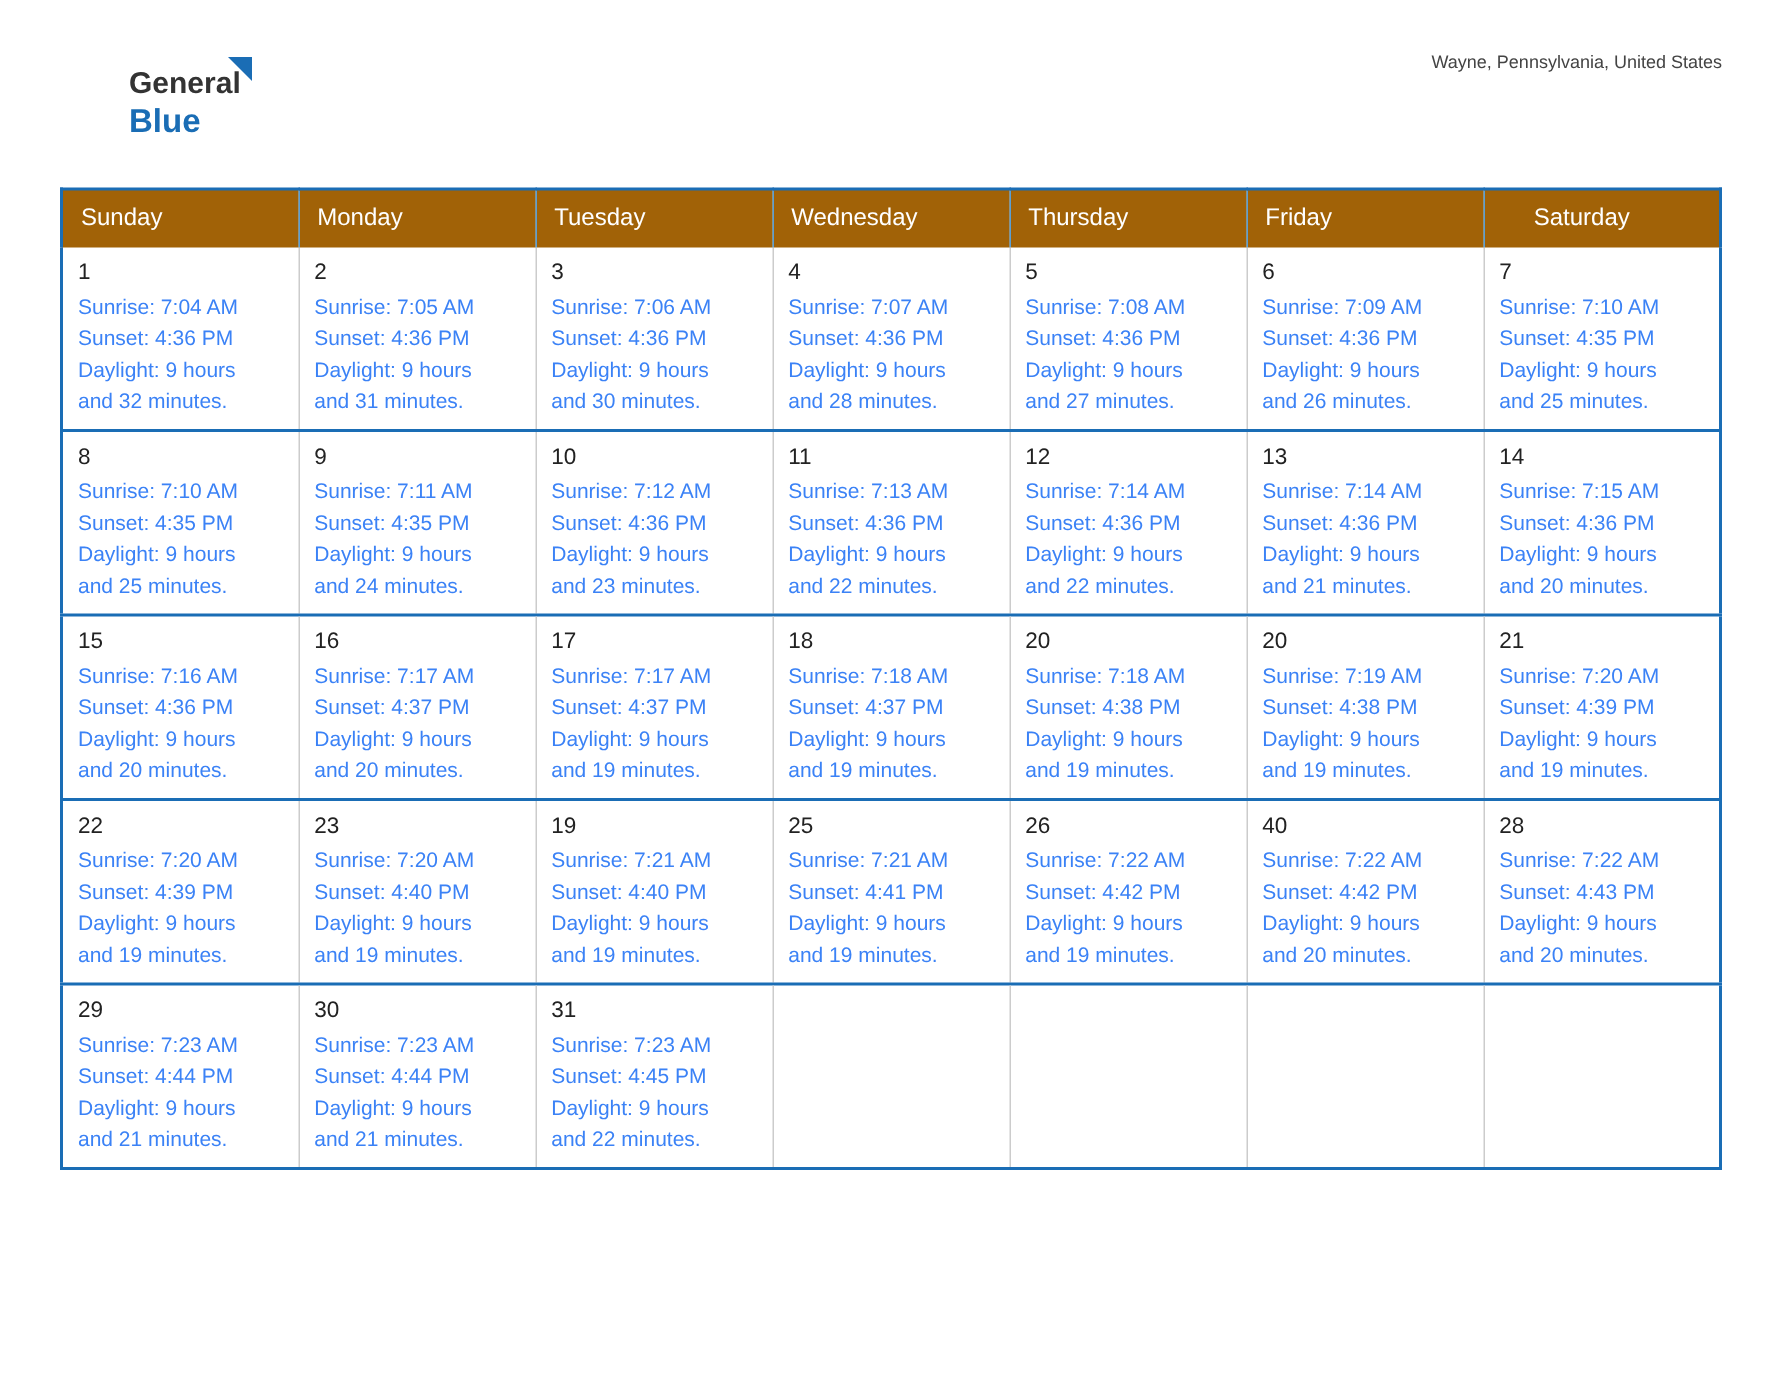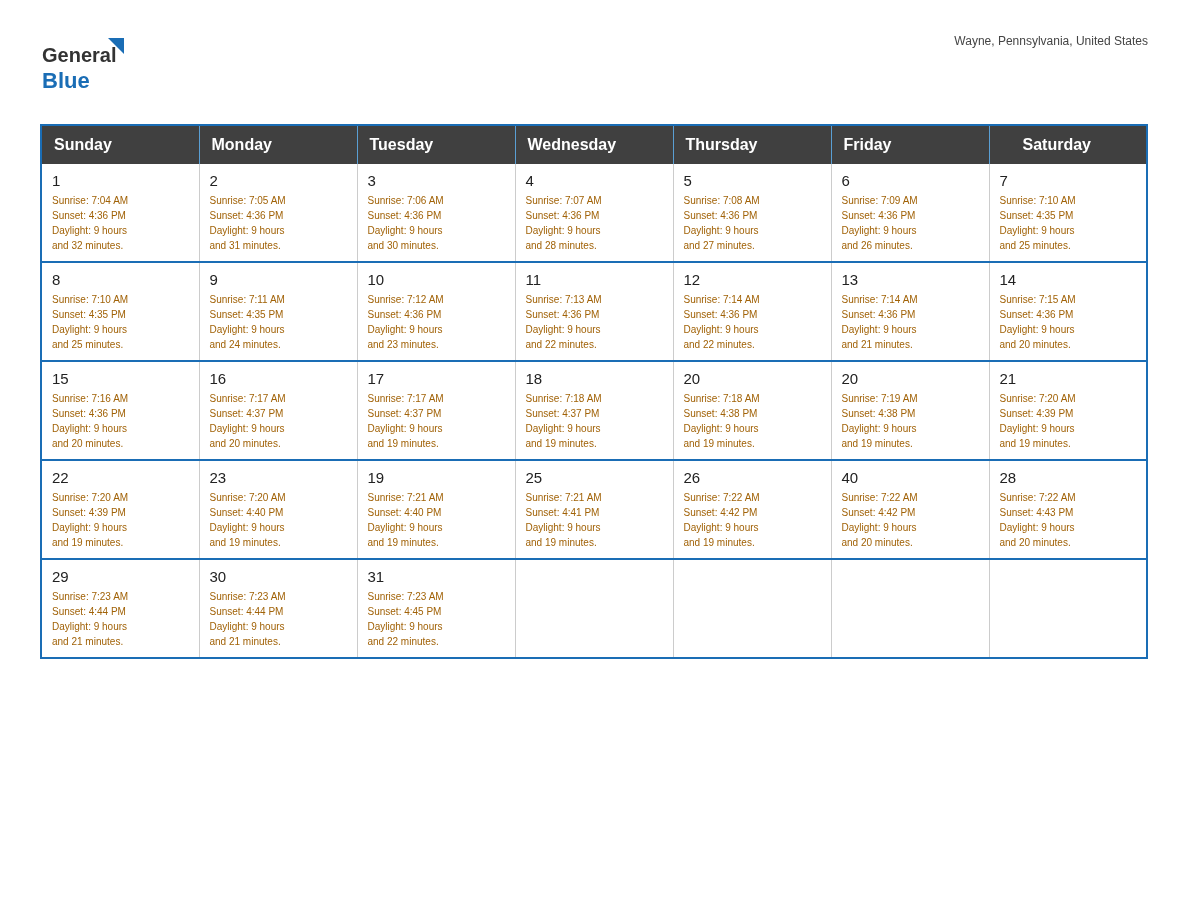--- a/index.html
+++ b/index.html
@@ -29,24 +29,24 @@
       font-size: 12px;
       color: #444;
       margin-top: 4px;
     }
     .calendar-table {
       width: 100%;
       border-collapse: collapse;
       border: 2px solid #1a6db5;
     }
     .calendar-table th {
-      background-color: #404040;
+      background-color: #a16207;
       color: #fff;
       font-size: 16px;
-      font-weight: bold;
+      font-weight: normal;
       padding: 10px 12px;
       text-align: left;
       border-right: 1px solid #5a9fd4;
     }
     .calendar-table th:last-child {
       border-right: none;
       padding-left: 33px;
     }
     .calendar-table td {
       vertical-align: top;
@@ -64,32 +64,33 @@
     .calendar-table tr:last-child td {
       border-bottom: none;
     }
     .day-number {
       font-size: 15px;
       font-weight: normal;
       color: #222;
       margin-bottom: 4px;
     }
     .day-info {
-      font-size: 10px;
-      color: #a16207;
+      font-size: 14px;
+      color: #3b82f6;
       line-height: 1.5;
     }
     .empty-cell {
       background: #fff;
     }
     
     .logo-container {
       display: flex;
       align-items: flex-end;
       gap: 6px;
+      margin-left: 44px;
     }
   </style>
 </head>
 <body>
 
 <div class="header-section">
   <div class="logo-container">
     <div>
       <svg width="90" height="70" viewBox="0 0 90 70">
 

